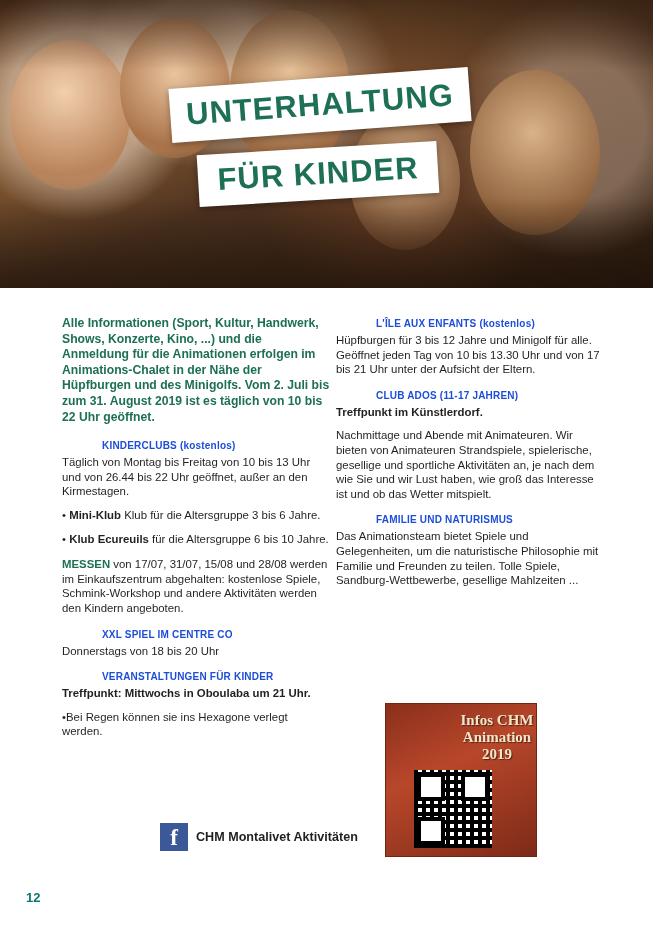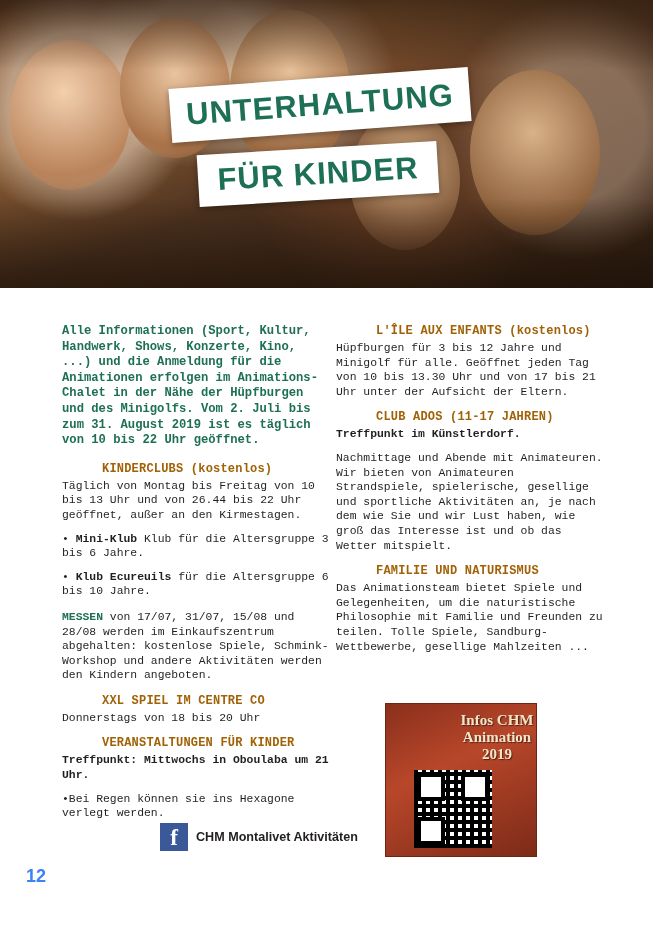--- a/index.html
+++ b/index.html
@@ -84,44 +84,43 @@
 
   
   .content {
     position: absolute;
     left: 0; top: 288px;
     width: 653px;
     height: 642px;
   }
   .col {
     position: absolute;
-    top: 36px;
+    top: 28px;
     width: 268px;
     font-size: 11.4px;
     line-height: 14.6px;
     color: #231f20;
-    font-family: Liberation Mono, monospace;
   }
   .col-left  { left: 62px; }
   .col-right { left: 336px; }
 
   p {
     margin: 0 0 9px 0;
   }
   .intro {
     color: #1d6f56;
     font-weight: bold;
     font-size: 12.2px;
     line-height: 15.6px;
     margin-bottom: 13px;
   }
   h2.sec {
-    color: #a16207;
-    font-weight: bold;
-    font-size: 12px;
+    color: #1d4ed8;
+    font-weight: bold;
+    font-size: 10px;
     margin: 0 0 2px 0;
     line-height: 15px;
     letter-spacing: 0.2px;
     padding-left: 40px;
   }
   h2.sec .inline-normal {
     font-weight: bold;
   }
   .sec-block { margin-bottom: 11px; }
   .bold { font-weight: bold; }
@@ -203,24 +202,24 @@
   .fb-label {
     margin-left: 8px;
     font-weight: bold;
     font-size: 12.6px;
     color: #231f20;
   }
 
   .page-num {
     position: absolute;
     left: 26px;
-    top: 578px;
-    color: #3b82f6;
-    font-weight: bold;
-    font-size: 18px;
+    top: 602px;
+    color: #0f766e;
+    font-weight: bold;
+    font-size: 13px;
   }
 </style>
 </head>
 <body>
 
 <div class="hero">
   <div class="hero-bg"></div>
   <div class="kid k1"></div>
   <div class="kid k2"></div>
   <div class="kid k3"></div>

